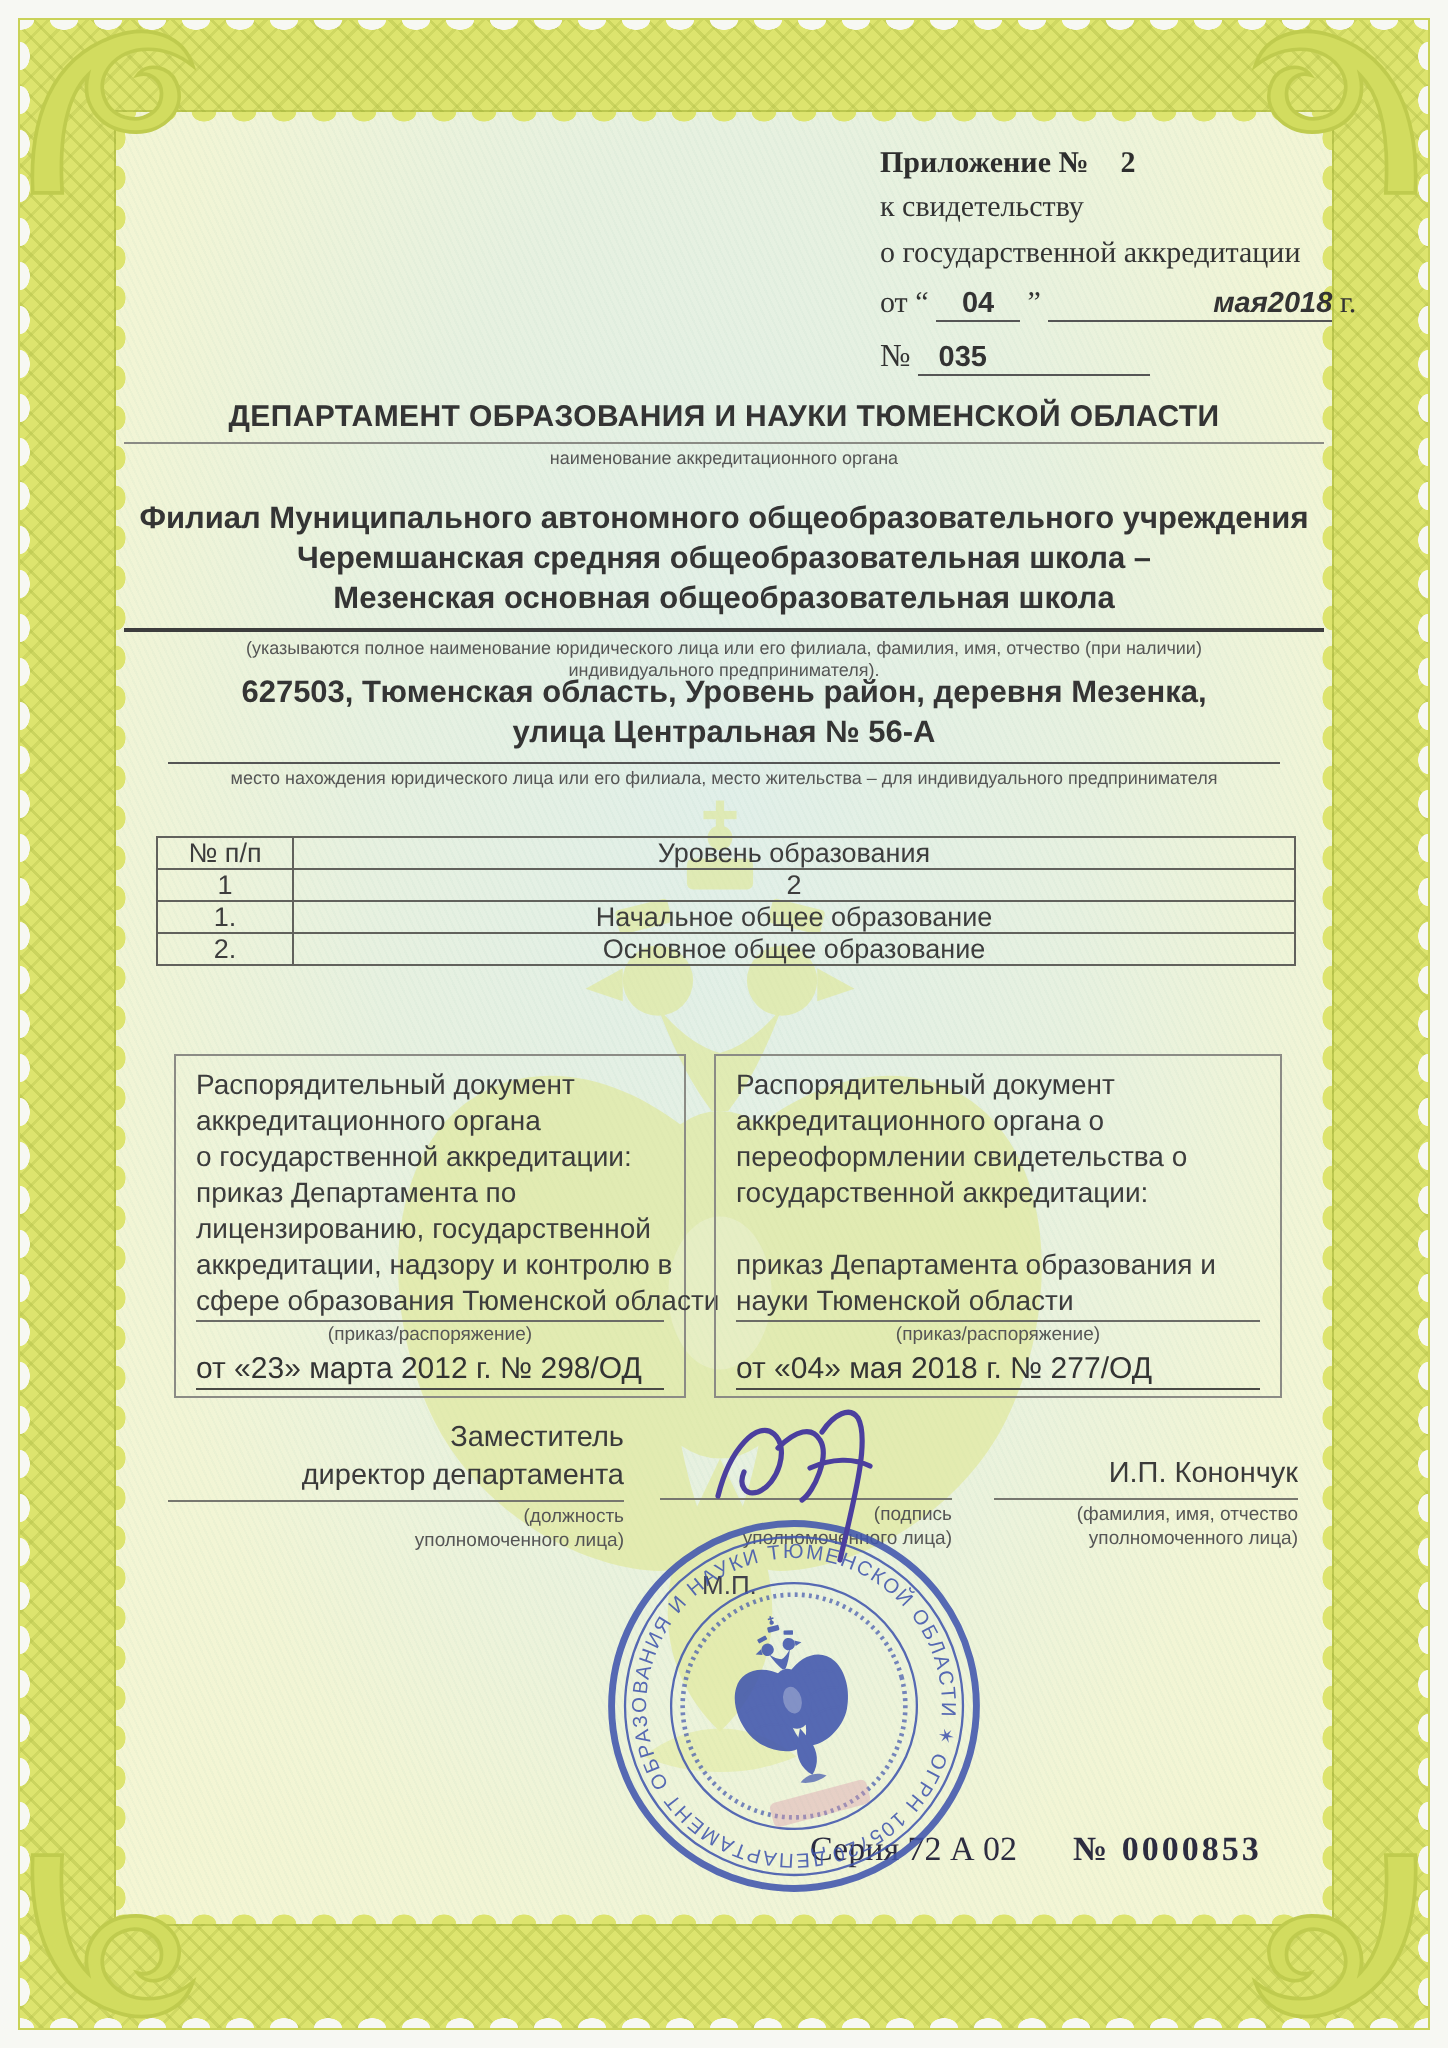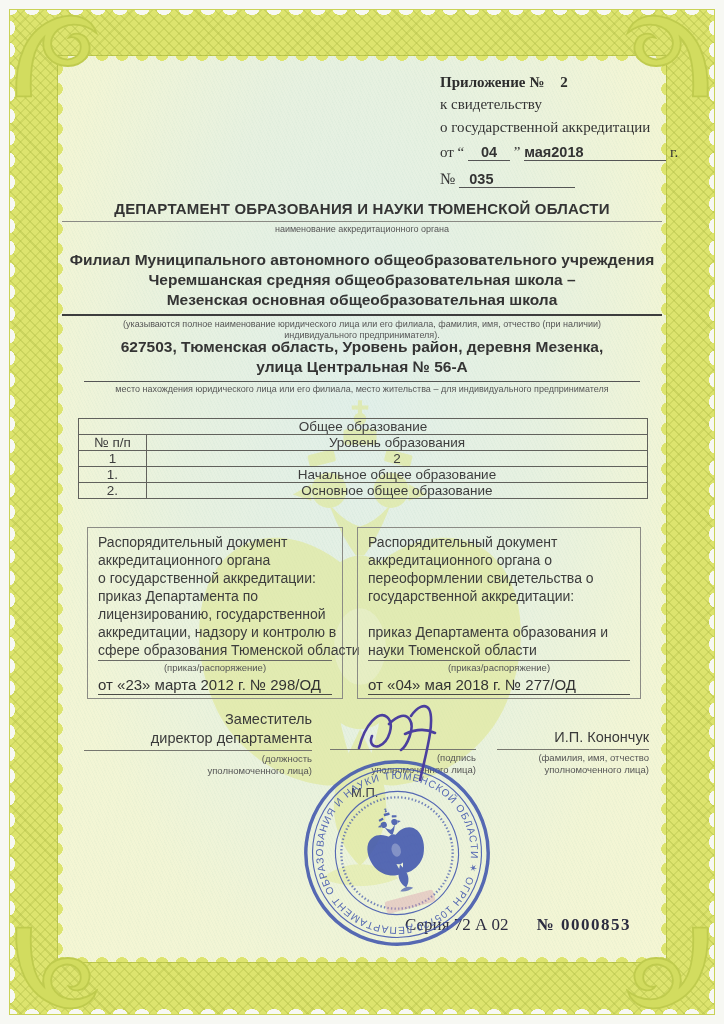--- a/index.html
+++ b/index.html
@@ -51,21 +51,21 @@
   
   .watermark { position:absolute; left:150px; top:392px; width:420px; height:538px; opacity:.55; }
   
   .hdr { position:absolute; left:440px; top:74px; width:228px; font-family:"Liberation Serif", serif; color:#333; }
   .hdr-title { font-size:15px; font-weight:bold; color:#2d2d2d; display:flex; gap:16px; }
   .hdr-sub { font-size:15px; line-height:20px; margin-top:3px; white-space:nowrap; }
   .date-line { margin-top:7px; font-size:15px; white-space:nowrap; }
   .u { display:inline-block; border-bottom:1.5px solid #555; text-align:center;
        font-family:"Liberation Sans", sans-serif; font-weight:bold; font-size:14.5px; color:#333; }
   .u-day { width:42px; }
-  .u-my { width:142px; display:inline-flex; justify-content:flex-start; }
+  .u-my { width:142px; display:inline-flex; justify-content:flex-end;font-style:italic; }
   .reg-line { margin-top:9px; font-size:16px; }
   .u-reg { width:116px; text-align:left; padding-left:10px; }
   
   .cblock { position:absolute; left:62px; width:600px; text-align:center; }
   .authority { top:200px; }
   .authority-name { font-weight:bold; font-size:15px; letter-spacing:.2px; color:#343434;
     padding-bottom:4px; border-bottom:1px solid #8a8a84; }
   .caption { font-size:9px; line-height:11px; color:#555; margin-top:2px; }
   .org { top:250px; }
   .bold-line { font-weight:bold; font-size:15.5px; line-height:20px; color:#343434; }
@@ -214,23 +214,20 @@
     </div>
     <div class="caption">место нахождения юридического лица или его филиала, место жительства – для индивидуального предпринимателя</div>
   </div>
 
   <table class="edu-table">
     <colgroup>
         <col style="width:68px">
         <col>
       </colgroup>
     <tbody>
-        <tr>
-      <td colspan="2">Общее образование</td>
-    </tr>
     <tr>
       <td>№ п/п</td>
       <td>Уровень образования</td>
     </tr>
     <tr>
       <td>1</td>
       <td>2</td>
     </tr>
     <tr>
       <td>1.</td>

